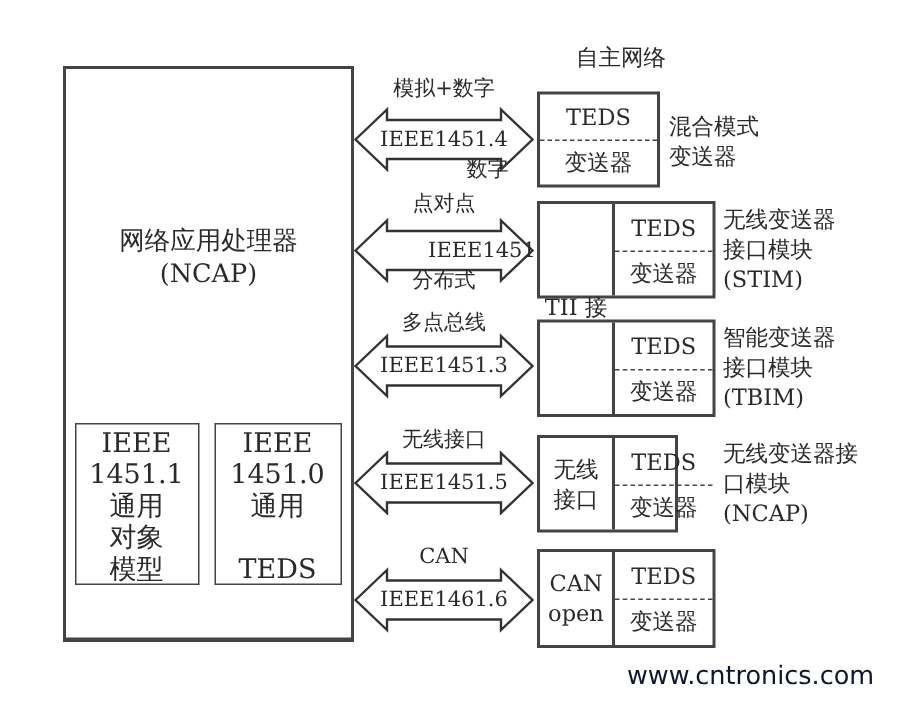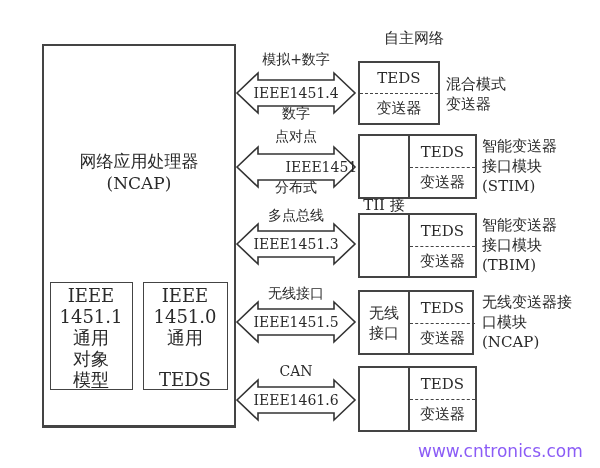--- a/index.html
+++ b/index.html
@@ -8,21 +8,21 @@
   .box { position:absolute; border:2px solid #444; box-sizing:border-box; background:#fff; }
   .txt { position:absolute; text-align:center; white-space:nowrap; }
   .ncap { font-size:17px; line-height:22px; }
   .sub { font-size:18px; line-height:21px; }
   .lbl { font-size:14px; line-height:16px; }
   .side { font-size:15px; line-height:20px; text-align:left; white-space:normal; }
   .arrow { position:absolute; }
   .cell { position:absolute; font-size:15px; text-align:center; }
   .dash { position:absolute; border-top:1.5px dashed #444; height:0; }
   .vline { position:absolute; border-left:2px solid #444; width:0; }
-  .wm { position:absolute; font-family:"DejaVu Sans","Liberation Sans",sans-serif; font-size:17px; color:#8b5cf6; }
+  .wm { position:absolute; font-family:"DejaVu Sans","Liberation Sans",sans-serif; font-size:17px; color:#0f172a; }
 </style>
 </head>
 <body>
 
 <div class="txt lbl" style="left:384px;top:30px;font-size:15px;">自主网络</div>
 
 <div class="box" style="left:42px;top:44px;width:194px;height:124px;height:125px;">
 </div>
 <div class="box" style="left:42px;top:44px;width:194px;height:125px;border-bottom:none;"></div>
 <div class="box" style="left:42px;top:44px;width:194px;height:384px;border-width:2px 2px 3px 2px;"></div>
@@ -49,21 +49,21 @@
     <path d="M237,93 L258,73 L258,80 L334,80 L334,73 L355,93 L334,113 L334,106 L258,106 L258,113 Z"></path>
     <path d="M237,167 L258,147 L258,154 L334,154 L334,147 L355,167 L334,187 L334,180 L258,180 L258,187 Z"></path>
     <path d="M237,244 L258,224 L258,231 L334,231 L334,224 L355,244 L334,264 L334,257 L258,257 L258,264 Z"></path>
     <path d="M237,322 L258,302 L258,309 L334,309 L334,302 L355,322 L334,342 L334,335 L258,335 L258,342 Z"></path>
     <path d="M237,400 L258,380 L258,387 L334,387 L334,380 L355,400 L334,420 L334,413 L258,413 L258,420 Z"></path>
   </g>
 </svg>
 
 <div class="txt lbl" style="left:237px;width:118px;top:51px;">模拟+数字</div>
 <div class="txt lbl" style="left:237px;width:118px;top:85px;">IEEE1451.4</div>
-<div class="txt lbl" style="left:237px;width:118px;top:105px;">数字</div>
+<div class="txt lbl" style="left:237px;width:118px;top:105px;padding-left:29px;">数字</div>
 
 <div class="txt lbl" style="left:237px;width:118px;top:128px;">点对点</div>
 <div class="txt lbl" style="left:237px;width:118px;top:159px;margin-left:32px;">IEEE1451.2</div>
 <div class="txt lbl" style="left:237px;width:118px;top:179px;">分布式</div>
 
 <div class="txt lbl" style="left:237px;width:118px;top:207px;">多点总线</div>
 <div class="txt lbl" style="left:237px;width:118px;top:236px;">IEEE1451.3</div>
 
 <div class="txt lbl" style="left:237px;width:118px;top:285px;">无线接口</div>
 <div class="txt lbl" style="left:237px;width:118px;top:314px;">IEEE1451.5</div>
@@ -78,39 +78,40 @@
 </div>
 <div class="txt side" style="left:446px;top:74px;width:64px;">混合模式变送器</div>
 
 <div class="box" style="left:358px;top:134px;width:119px;height:65px;">
   <div class="cell" style="left:0;width:48px;top:11px;line-height:20px;white-space:normal;margin-top:48px;">TII 接口</div>
   <div class="vline" style="left:48px;top:0;height:61px;"></div>
   <div class="cell" style="left:50px;width:65px;top:7px;">TEDS</div>
   <div class="dash" style="left:50px;width:65px;top:31px;"></div>
   <div class="cell" style="left:50px;width:65px;top:37px;">变送器</div>
 </div>
-<div class="txt side" style="left:482px;top:136px;width:88px;">智能变送器接口模块(STIM)</div>
+<div class="txt side" style="left:482px;top:136px;width:88px;">无线变送器接口模块(STIM)</div>
 
 <div class="box" style="left:358px;top:213px;width:119px;height:65px;">
   <div class="vline" style="left:48px;top:0;height:61px;"></div>
   <div class="cell" style="left:50px;width:65px;top:7px;">TEDS</div>
   <div class="dash" style="left:50px;width:65px;top:31px;"></div>
   <div class="cell" style="left:50px;width:65px;top:37px;">变送器</div>
 </div>
 <div class="txt side" style="left:482px;top:215px;width:88px;">智能变送器接口模块(TBIM)</div>
 
-<div class="box" style="left:358px;top:290px;width:116px;height:65px;">
+<div class="box" style="left:358px;top:290px;width:94px;height:65px;">
   <div class="cell" style="left:2px;width:44px;top:11px;line-height:20px;white-space:normal;">无线 接口</div>
   <div class="vline" style="left:48px;top:0;height:61px;"></div>
   <div class="cell" style="left:50px;width:65px;top:7px;">TEDS</div>
   <div class="dash" style="left:50px;width:65px;top:31px;"></div>
   <div class="cell" style="left:50px;width:65px;top:37px;">变送器</div>
 </div>
 <div class="txt side" style="left:482px;top:292px;width:90px;">无线变送器接口模块(NCAP)</div>
 
 <div class="box" style="left:358px;top:366px;width:119px;height:66px;">
+  <div class="cell" style="left:0;width:48px;top:11px;line-height:20px;white-space:normal;">CAN open</div>
   <div class="vline" style="left:48px;top:0;height:62px;"></div>
   <div class="cell" style="left:50px;width:65px;top:7px;">TEDS</div>
   <div class="dash" style="left:50px;width:65px;top:31px;"></div>
   <div class="cell" style="left:50px;width:65px;top:37px;">变送器</div>
 </div>
 
 <div class="wm" style="left:418px;top:441px;">www.cntronics.com</div>
 
 </body></html>

